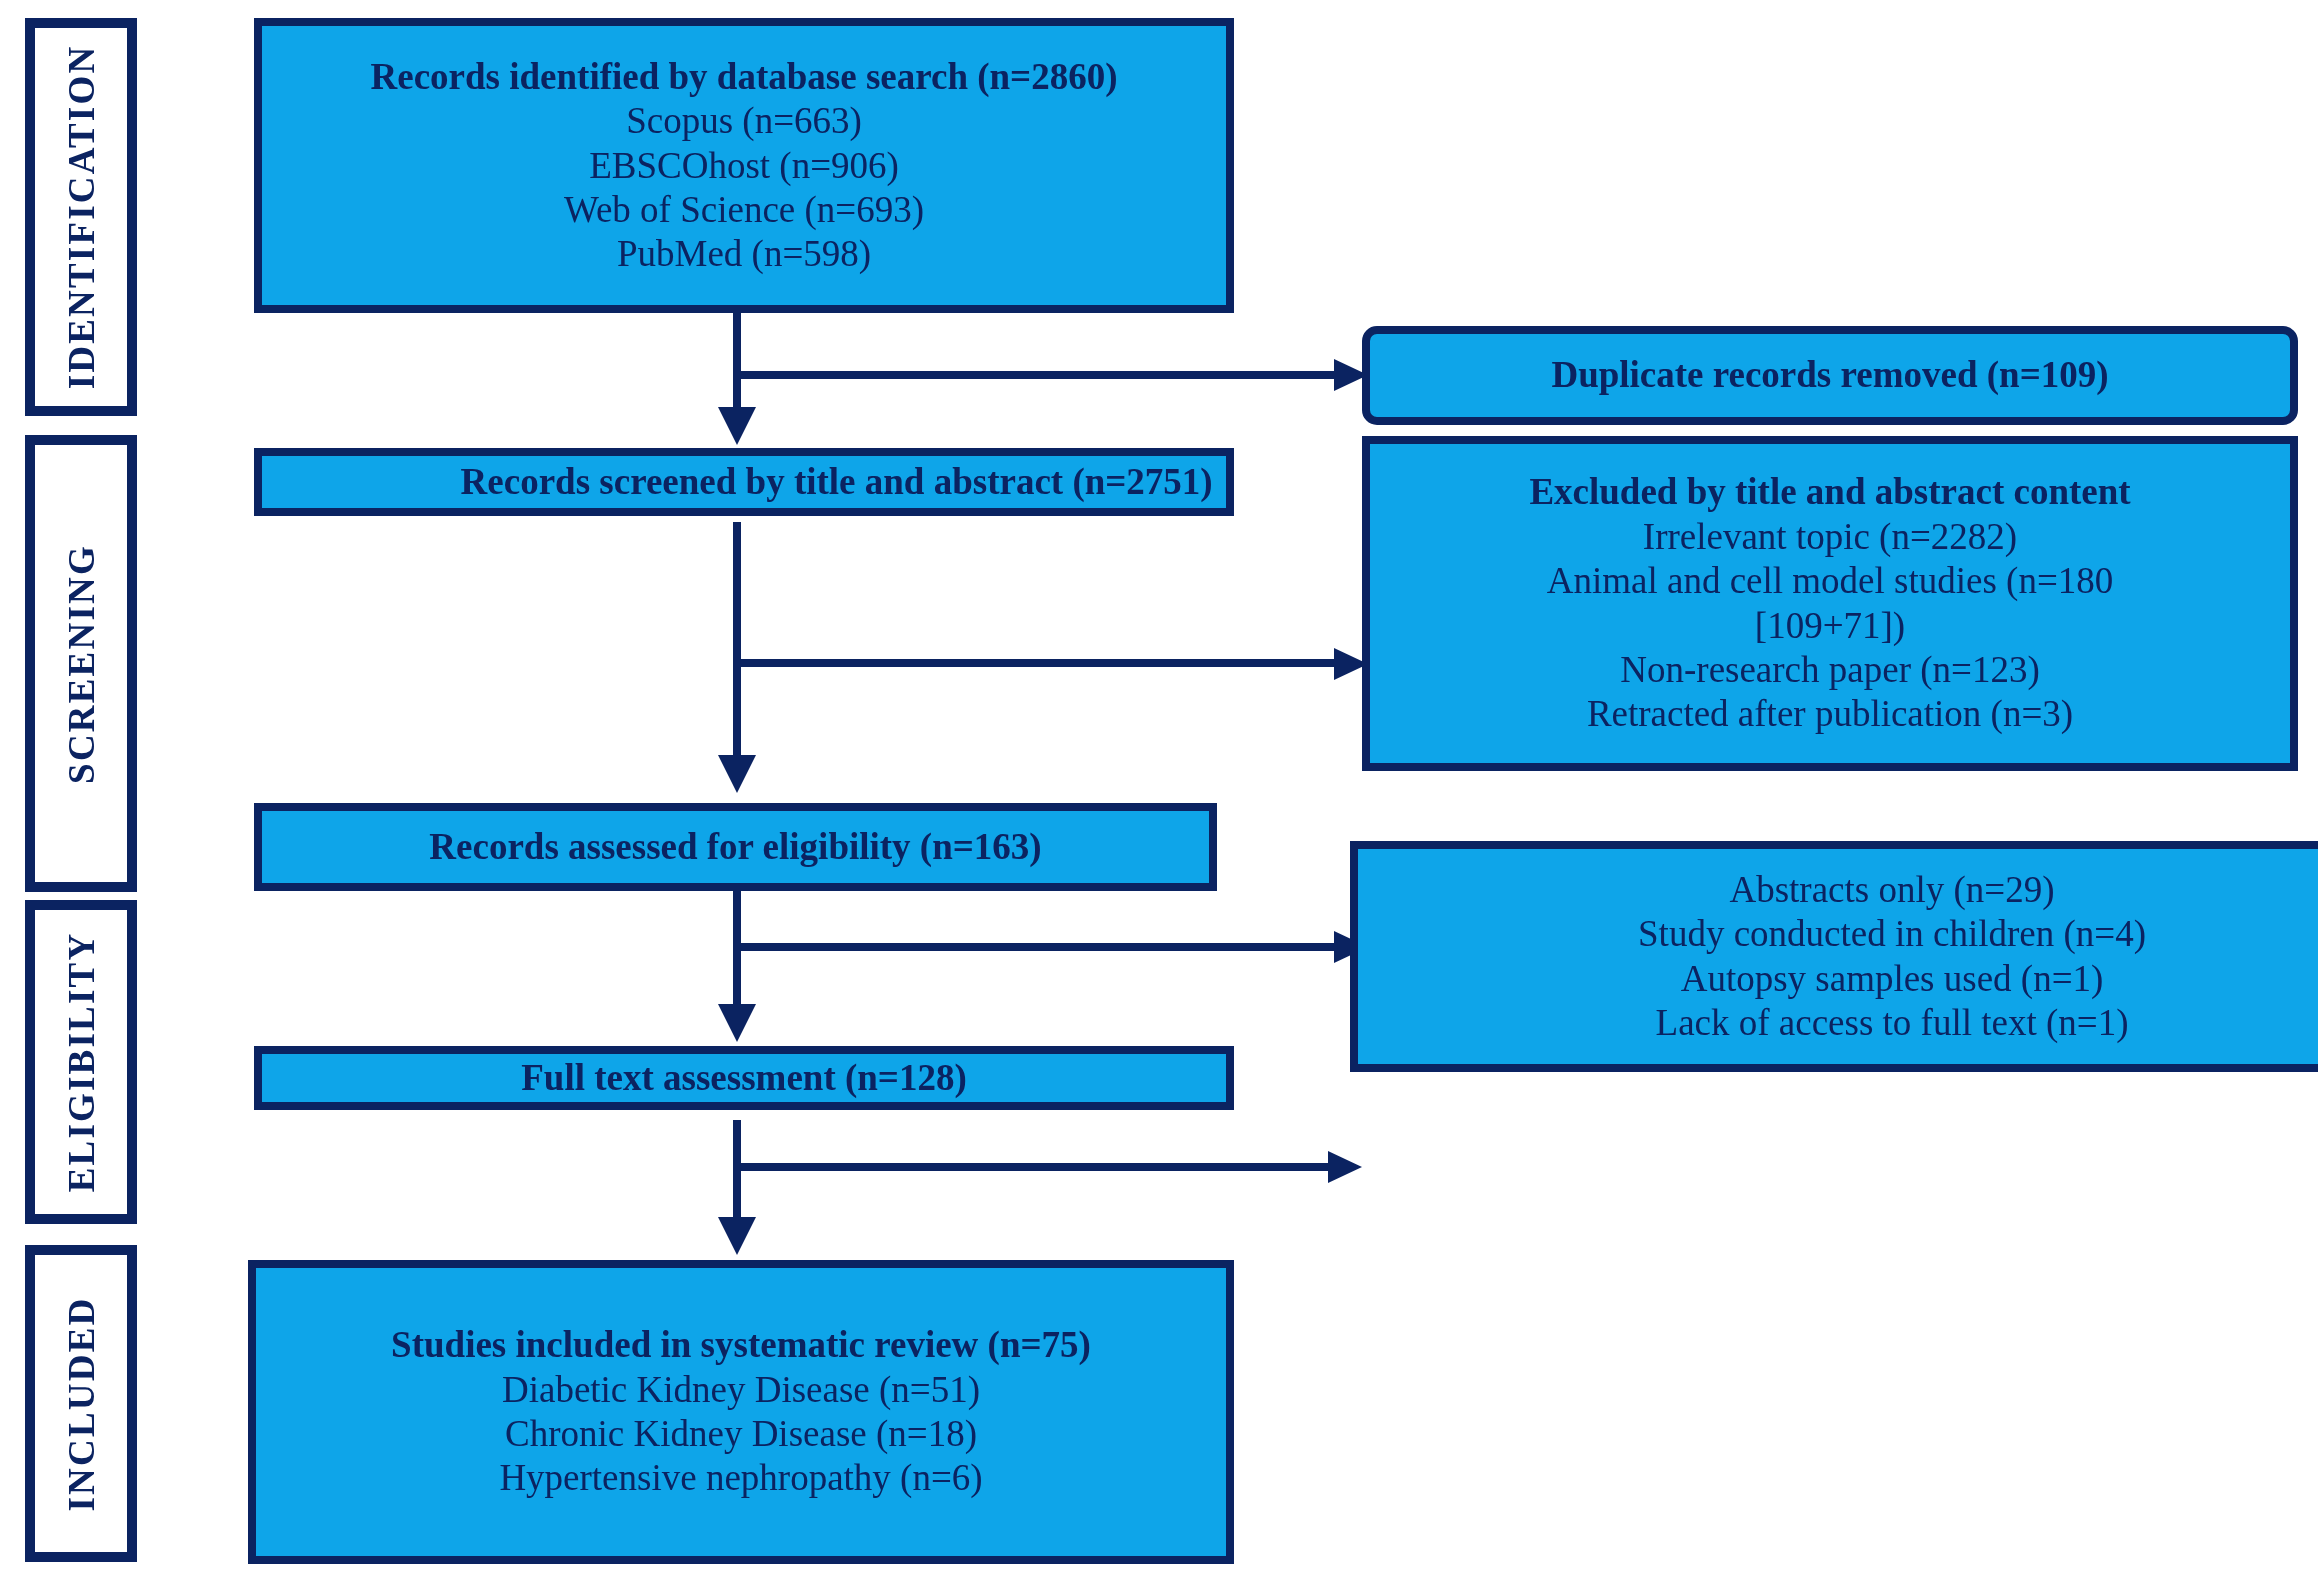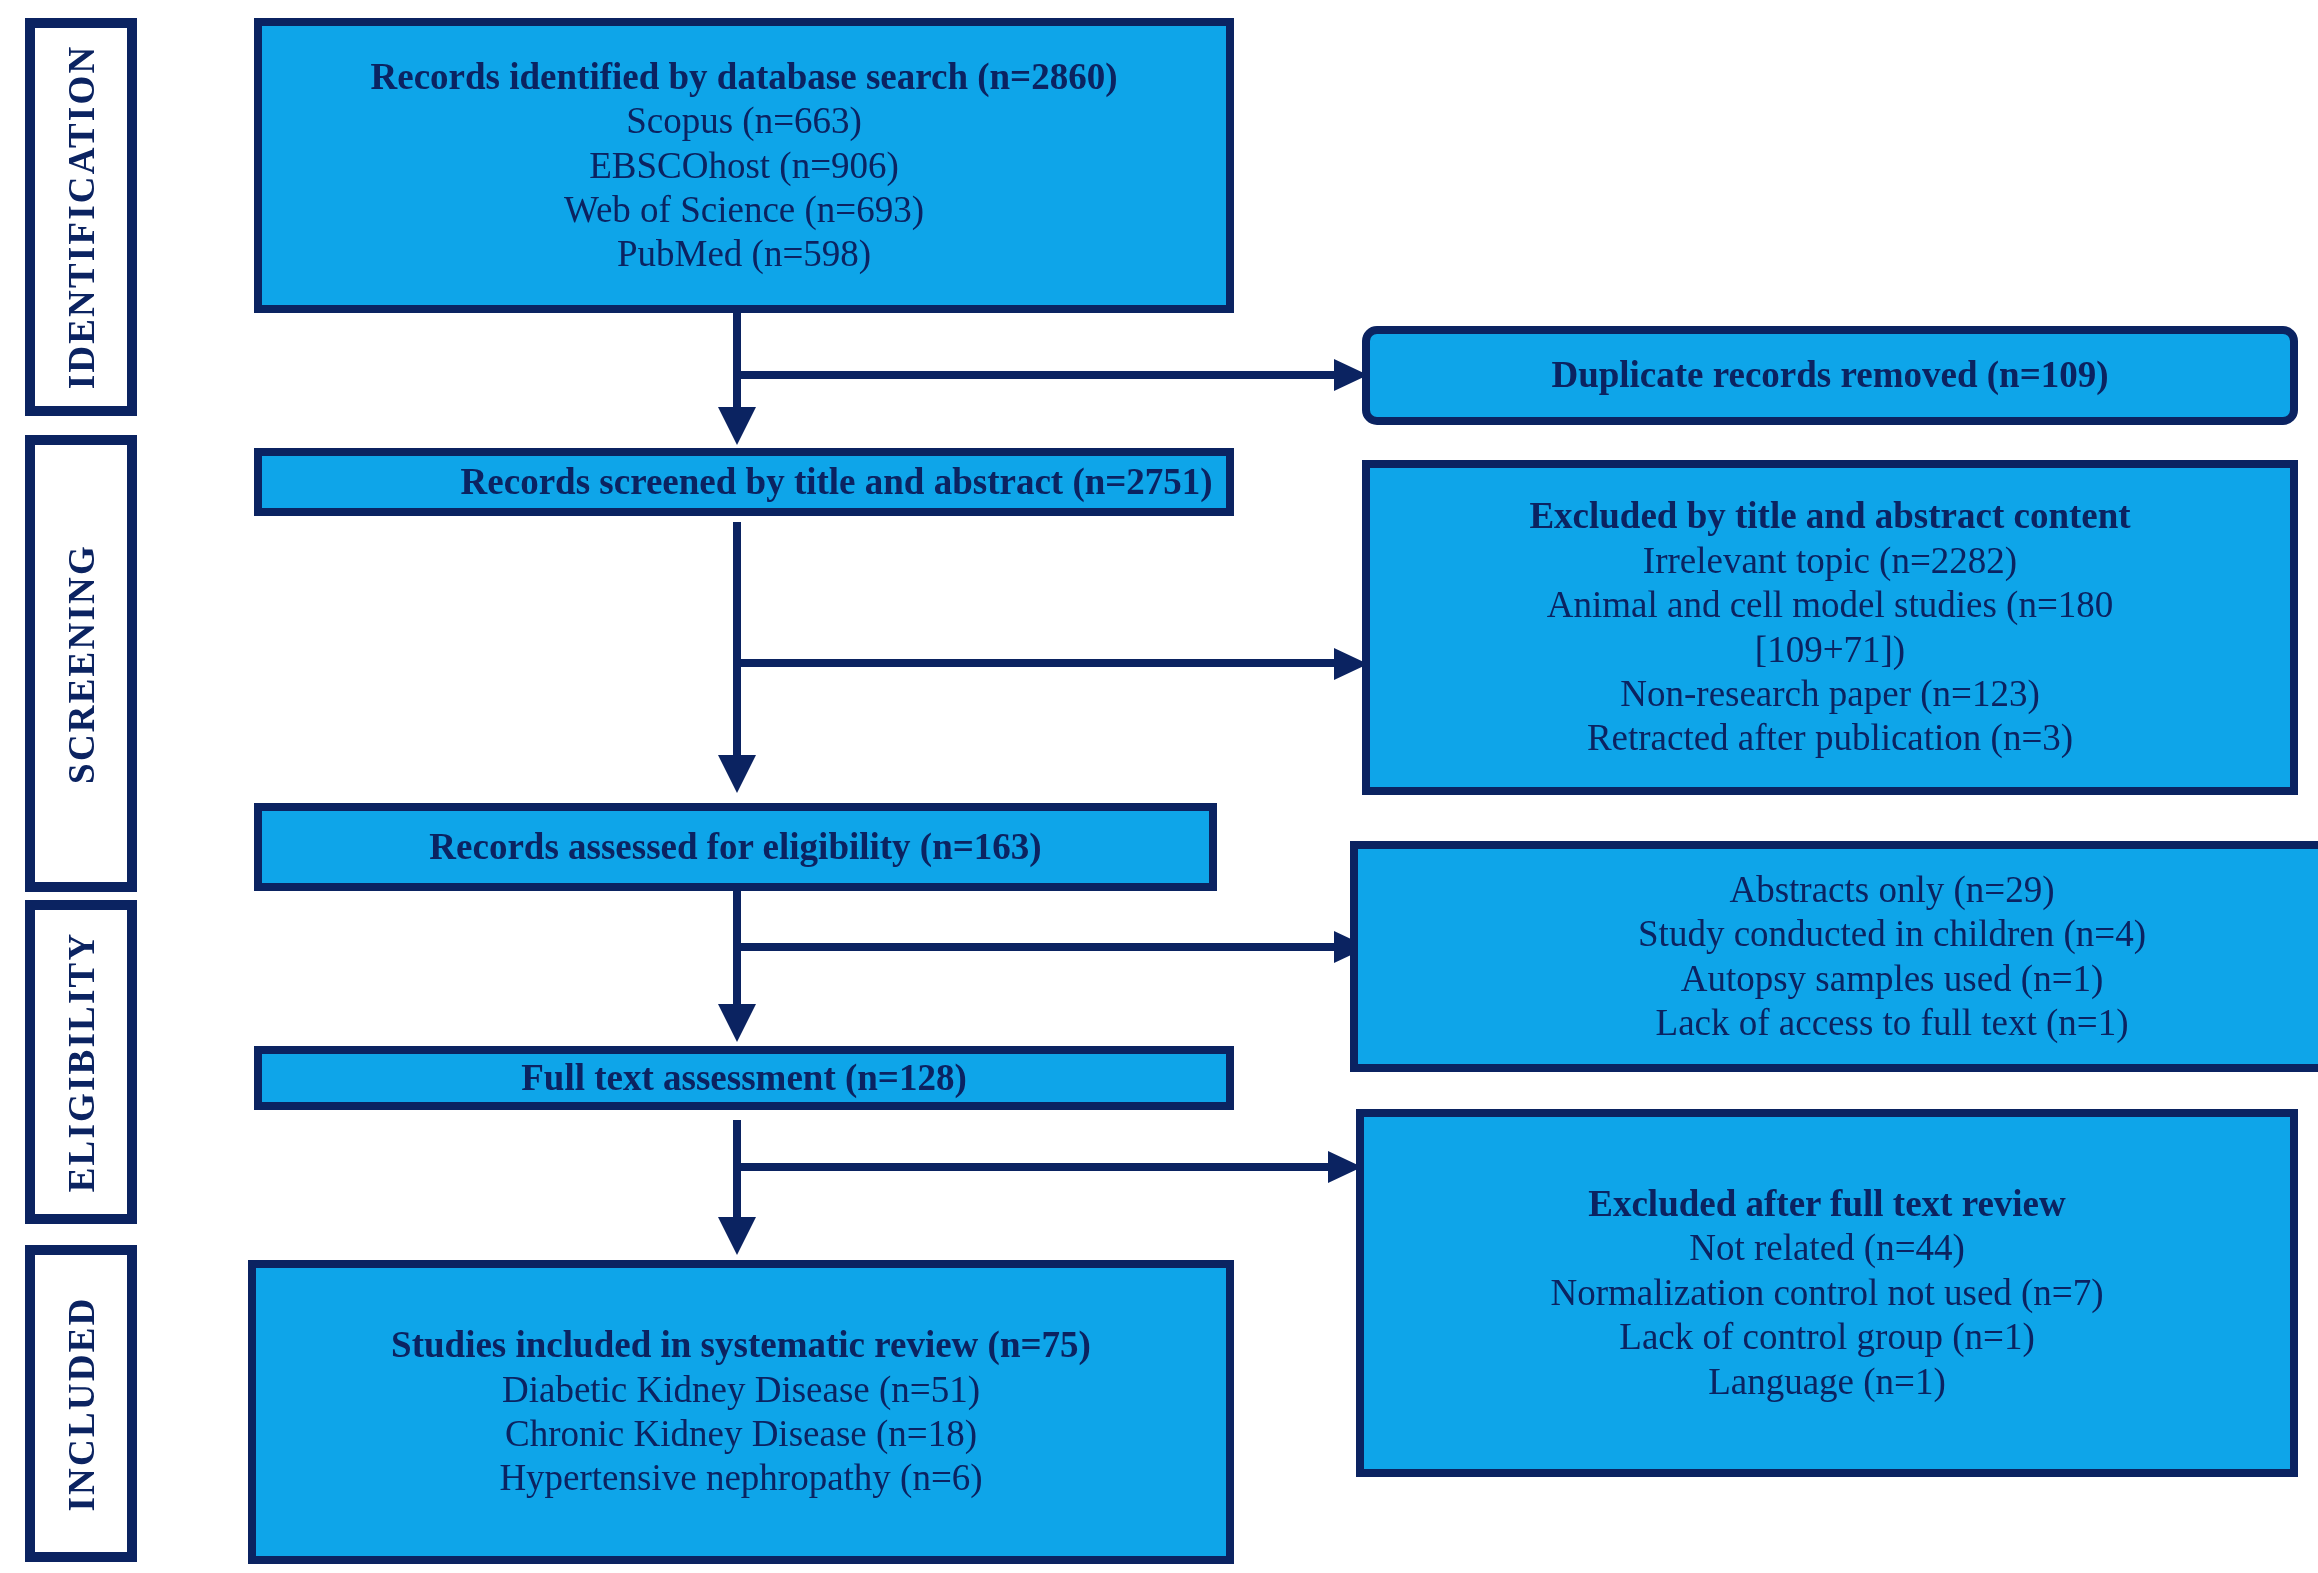--- a/index.html
+++ b/index.html
@@ -130,21 +130,21 @@
 
   <div class="box" style="left:254px; top:448px; width:980px; height:68px;align-items:flex-end;">
     <div class="line head">Records screened by title and abstract (n=2751)</div>
   </div>
 
   <div class="vline" style="left:733px; top:522px; height:236px;"></div>
   <div class="arrow-down" style="left:718px; top:755px;"></div>
   <div class="hline" style="left:733px; top:659px; width:604px;"></div>
   <div class="arrow-right" style="left:1334px; top:648px;"></div>
 
-  <div class="box" style="left:1362px; top:460px; width:936px; height:335px;">
+  <div class="box" style="left:1362px; top:436px; width:936px; height:335px;">
     <div class="line head">Excluded by title and abstract content</div>
     <div class="line">Irrelevant topic (n=2282)</div>
     <div class="line">Animal and cell model studies (n=180</div>
     <div class="line">[109+71])</div>
     <div class="line">Non-research paper (n=123)</div>
     <div class="line">Retracted after publication (n=3)</div>
   </div>
 
   <div class="box" style="left:254px; top:803px; width:963px; height:88px;">
     <div class="line head">Records assessed for eligibility (n=163)</div>
@@ -164,27 +164,20 @@
 
   <div class="box" style="left:254px; top:1046px; width:980px; height:64px;">
     <div class="line head">Full text assessment (n=128)</div>
   </div>
 
   <div class="vline" style="left:733px; top:1120px; height:99px;"></div>
   <div class="arrow-down" style="left:718px; top:1217px;"></div>
   <div class="hline" style="left:733px; top:1163px; width:598px;"></div>
   <div class="arrow-right" style="left:1328px; top:1151px;"></div>
 
-  <div class="box" style="left:1356px; top:1109px; width:942px; height:368px;">
-    <div class="line head">Excluded after full text review</div>
-    <div class="line">Not related (n=44)</div>
-    <div class="line">Normalization control not used (n=7)</div>
-    <div class="line">Lack of control group (n=1)</div>
-    <div class="line">Language (n=1)</div>
-  </div>
 
   <div class="box" style="left:248px; top:1260px; width:986px; height:304px;text-align:right;">
     <div class="line head">Studies included in systematic review (n=75)</div>
     <div class="line">Diabetic Kidney Disease (n=51)</div>
     <div class="line">Chronic Kidney Disease (n=18)</div>
     <div class="line">Hypertensive nephropathy (n=6)</div>
   </div>
 
 </div>
 

